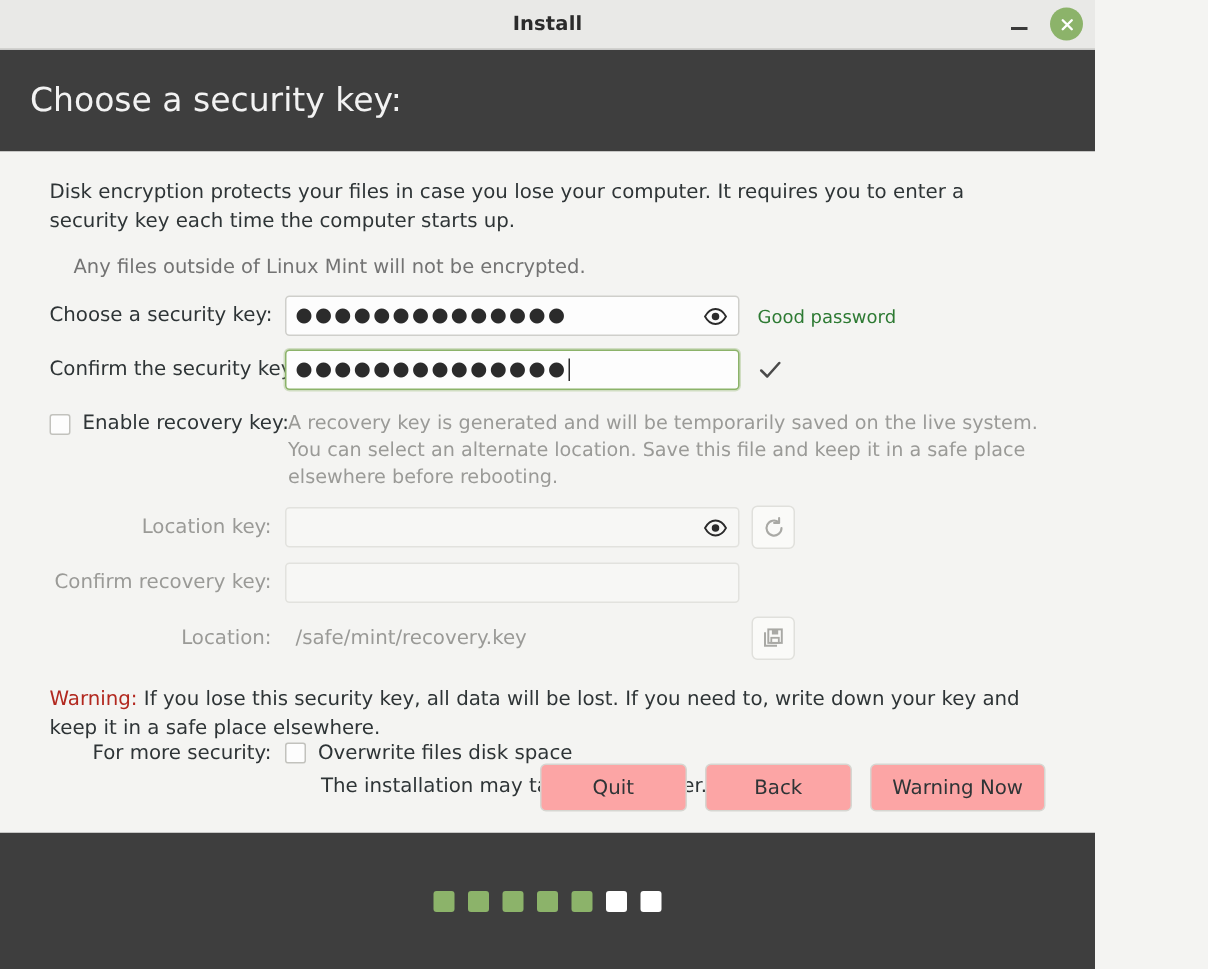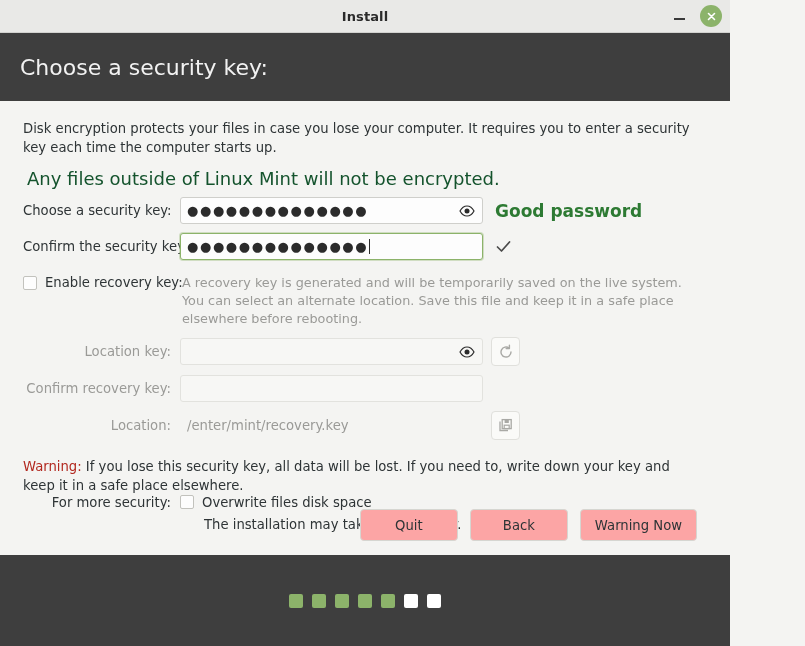--- a/index.html
+++ b/index.html
@@ -91,37 +91,37 @@
   .header-title {
     color: #f2f2f2;
     font-size: 22px;
     font-weight: normal;
   }
 
   
   .content {
     flex: 1;
     background: #f4f4f2;
-    padding: 18px 33px 0 23px;
+    padding: 18px 33px 0 33px;
     box-sizing: border-box;
     position: relative;
   }
 
   .intro {
     font-size: 13.2px;
     color: #2e3436;
     line-height: 19px;
     max-width: 740px;
     margin: 0;
   }
   .intro-2 {
-    font-size: 18px;
-    color: #14532d;
+    font-size: 13px;
+    color: #737373;
     line-height: 19px;
-    margin: 12px 0 0 4px;
+    margin: 12px 0 0 16px;
   }
 
   
   .form-row {
     display: flex;
     align-items: center;
     margin-top: 9px;
   }
   .lbl {
     width: 157px;
@@ -174,24 +174,23 @@
   .eye {
     position: absolute;
     right: 7px;
     top: 50%;
     transform: translateY(-50%);
     cursor: pointer;
     line-height: 0;
   }
   .hint-ok {
     margin-left: 12px;
-    font-size: 17px;
+    font-size: 12px;
     color: #2d7a33;
     white-space: nowrap;
-    font-weight: bold;
   }
   .check-ok {
     margin-left: 12px;
     line-height: 0;
   }
 
   .icon-btn {
     width: 29px;
     height: 29px;
     margin-left: 8px;
@@ -413,21 +412,21 @@
 
     <div class="form-row">
       <div class="lbl dim">Confirm recovery key:</div>
       <div class="field disabled">
         <span class="dots"></span>
       </div>
     </div>
 
     <div class="form-row">
       <div class="lbl dim">Location:</div>
-      <div class="location-value">/enter/mint/recovery.key</div>
+      <div class="location-value">/safe/mint/recovery.key</div>
       <div class="icon-btn">
         <svg width="17" height="17" viewBox="0 0 17 17" aria-hidden="true">
           <path d="M3 4.5 L3 13.5 L11 13.5" fill="none" stroke="#a9a9a5" stroke-width="1.3"></path>
           <rect x="5.2" y="2.6" width="9" height="9" fill="none" stroke="#a9a9a5" stroke-width="1.3"></rect>
           <rect x="7.6" y="2.6" width="4.2" height="3.4" fill="#a9a9a5"></rect>
           <rect x="7.2" y="8.2" width="5" height="3.4" fill="none" stroke="#a9a9a5" stroke-width="1.2"></rect>
         </svg>
       </div>
     </div>
 

